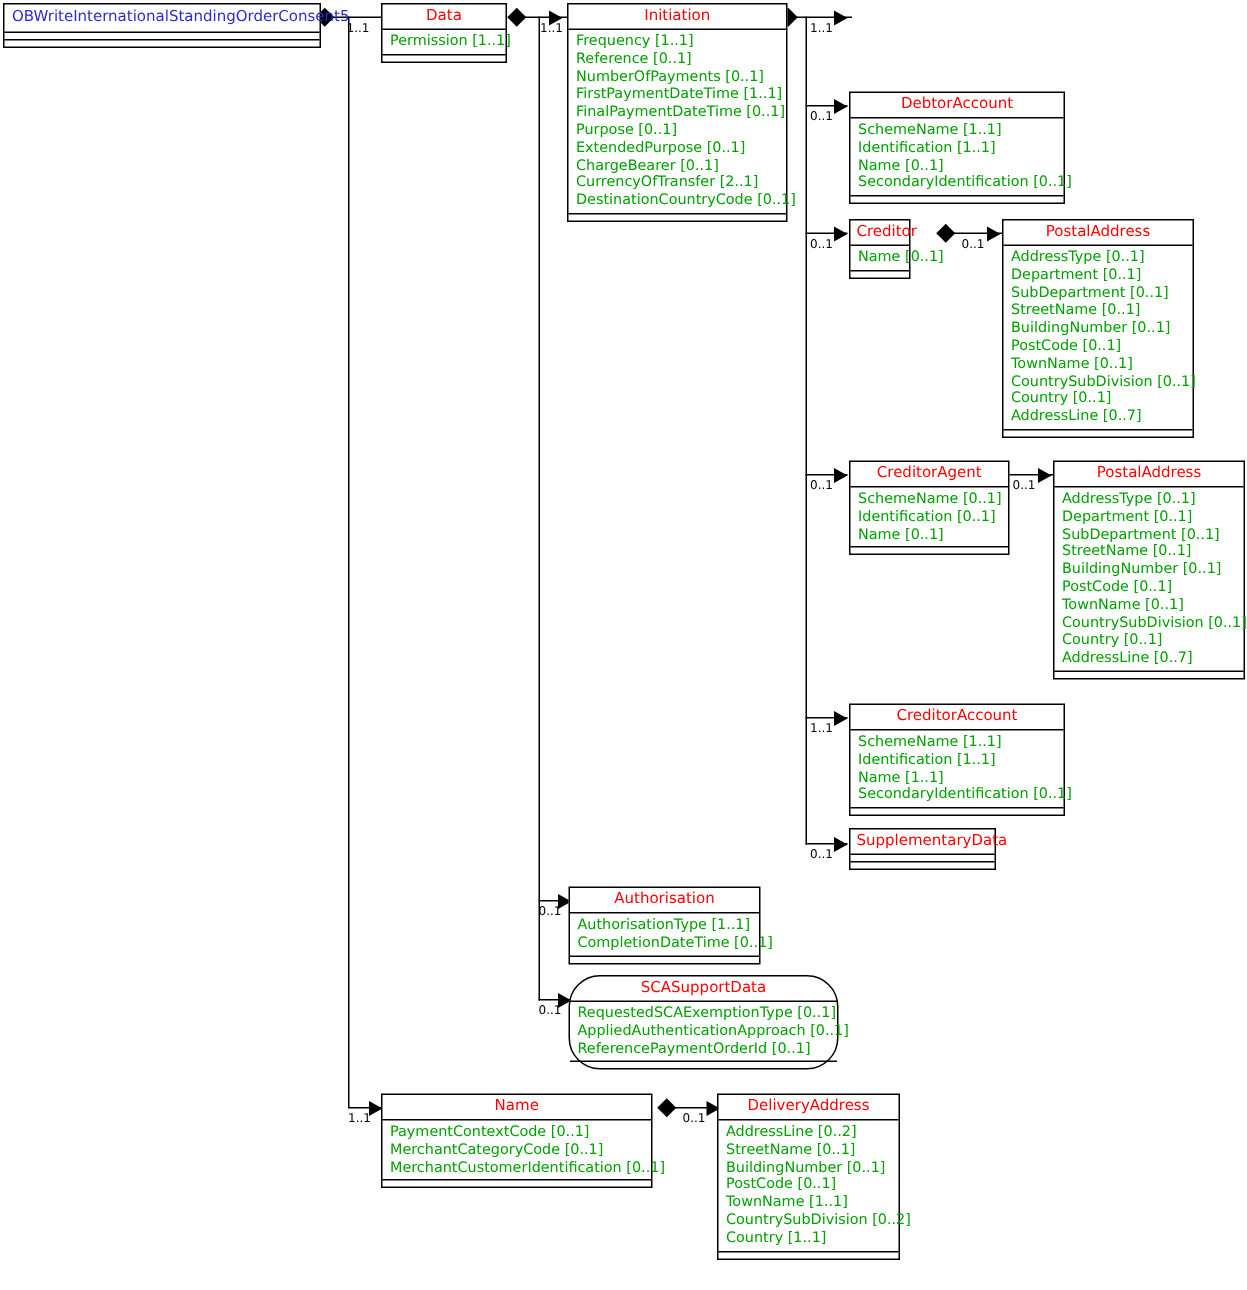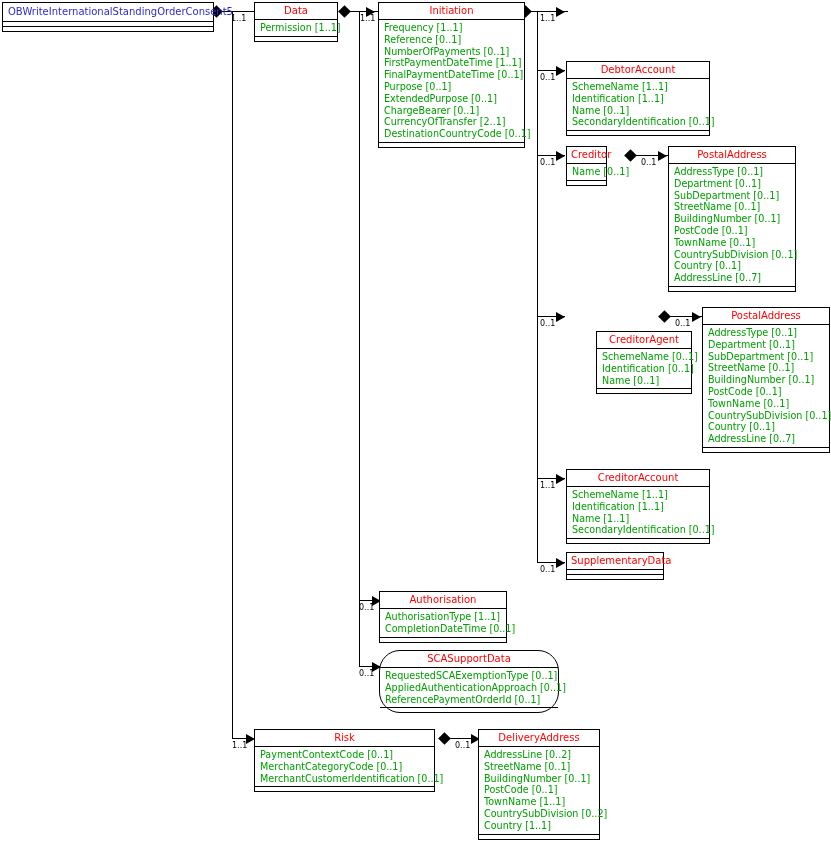--- a/index.html
+++ b/index.html
@@ -193,21 +193,21 @@
       <div class="attr">BuildingNumber [0..1]</div>
       <div class="attr">PostCode [0..1]</div>
       <div class="attr">TownName [0..1]</div>
       <div class="attr">CountrySubDivision [0..1]</div>
       <div class="attr">Country [0..1]</div>
       <div class="attr">AddressLine [0..7]</div>
     </div>
     <div class="ops"></div>
   </div>
 
-  <div class="node" style="left:596px;top:307px;width:96px;margin-top:24px;">
+  <div class="node" style="left:566px;top:307px;width:107px;">
     <div class="title">CreditorAgent</div>
     <div class="attrs">
       <div class="attr">SchemeName [0..1]</div>
       <div class="attr">Identification [0..1]</div>
       <div class="attr">Name [0..1]</div>
     </div>
     <div class="ops"></div>
   </div>
 
   <div class="node" style="left:702px;top:307px;width:128px;">
@@ -257,21 +257,21 @@
     <div class="title">SCASupportData</div>
     <div class="attrs">
       <div class="attr">RequestedSCAExemptionType [0..1]</div>
       <div class="attr">AppliedAuthenticationApproach [0..1]</div>
       <div class="attr">ReferencePaymentOrderId [0..1]</div>
     </div>
     <div class="ops"></div>
   </div>
 
   <div class="node" style="left:254px;top:729px;width:181px;">
-    <div class="title">Risk</div>
+    <div class="title">Name</div>
     <div class="attrs">
       <div class="attr">PaymentContextCode [0..1]</div>
       <div class="attr">MerchantCategoryCode [0..1]</div>
       <div class="attr">MerchantCustomerIdentification [0..1]</div>
     </div>
     <div class="ops"></div>
   </div>
 
   <div class="node" style="left:478px;top:729px;width:122px;">
     <div class="title">DeliveryAddress</div>

